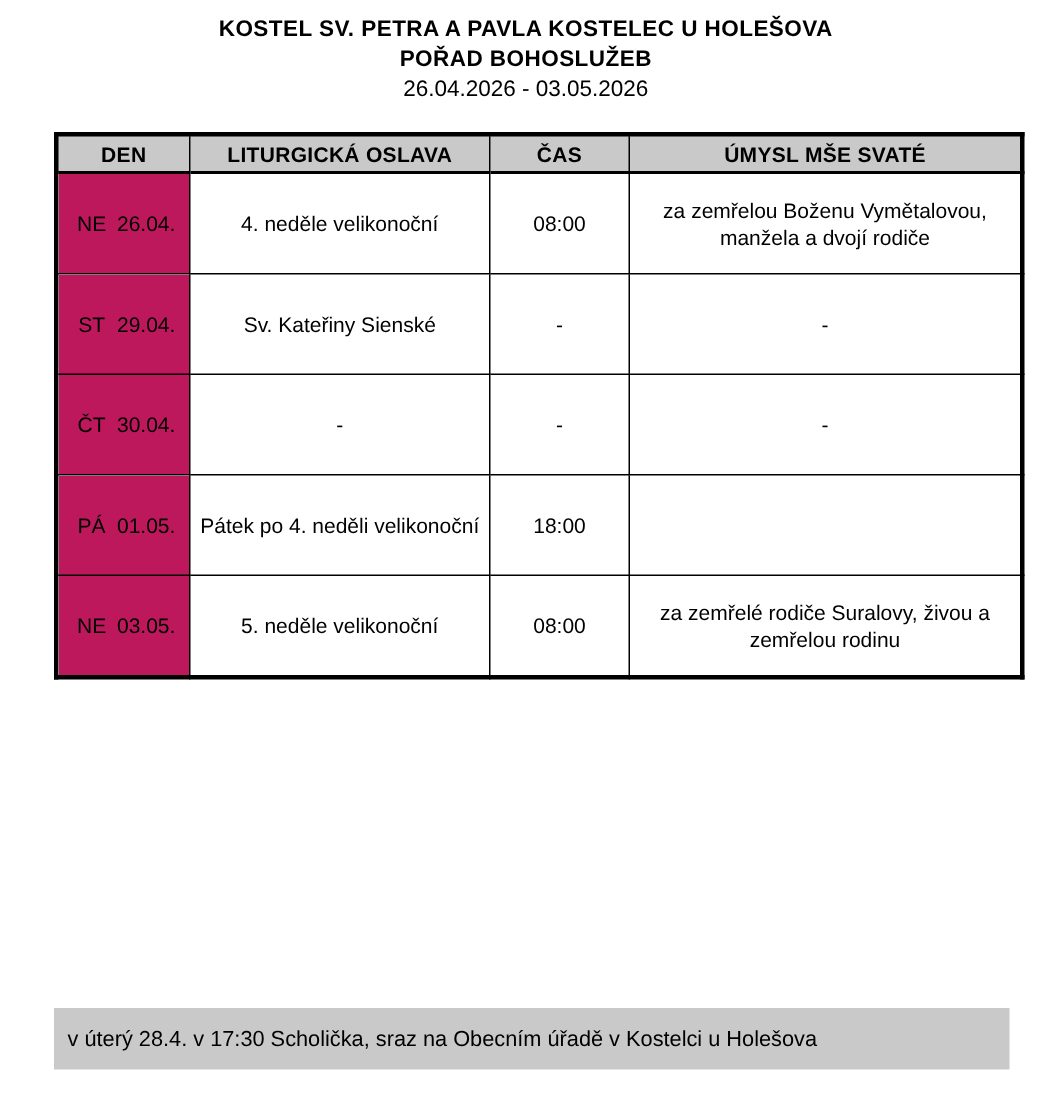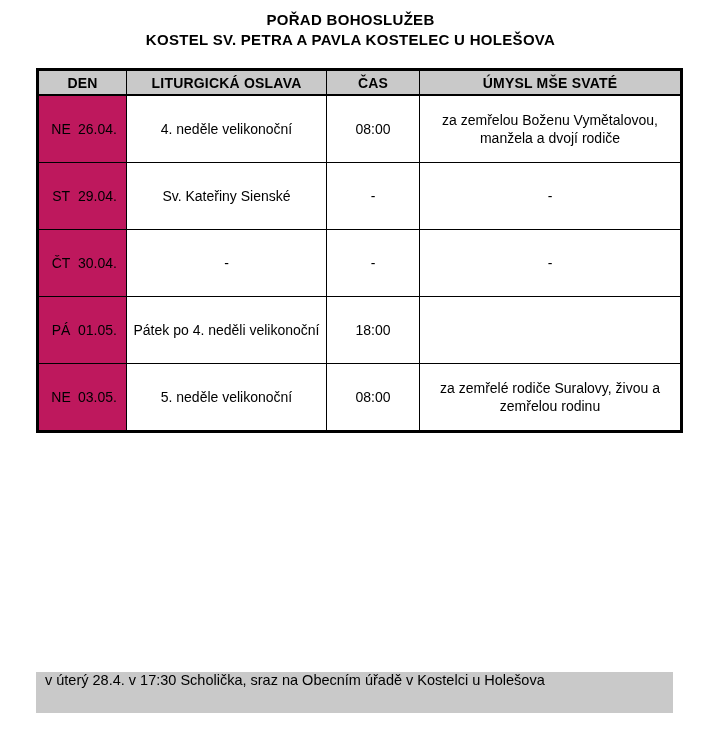--- a/index.html
+++ b/index.html
@@ -67,31 +67,33 @@
   td.c-day .day-abbr { display: inline-block; min-width: 26px; }
   td.c-day .day-date { display: inline-block; }
   .note-box {
     position: absolute;
     left: 36px;
     top: 672px;
     width: 637px;
     height: 41px;
     background: #c9c9c9;
     display: flex;
+    align-items: center;
     box-sizing: border-box;
     padding-left: 9px;
     font-size: 14.5px;
   }
 </style>
 </head>
 <body>
 
 <div class="title-block">
+  <div class="title-line">KOSTEL SV. PETRA A PAVLA KOSTELEC U HOLEŠOVA</div>
   <div class="title-line">POŘAD BOHOSLUŽEB</div>
-  <div class="title-line">KOSTEL SV. PETRA A PAVLA KOSTELEC U HOLEŠOVA</div>
+  <div class="date-line">26.04.2026 - 03.05.2026</div>
 </div>
 
 <table class="schedule">
   <colgroup>
     <col style="width:89px">
     <col style="width:200px">
     <col style="width:93px">
     <col style="width:262px">
   </colgroup>
   <thead>

